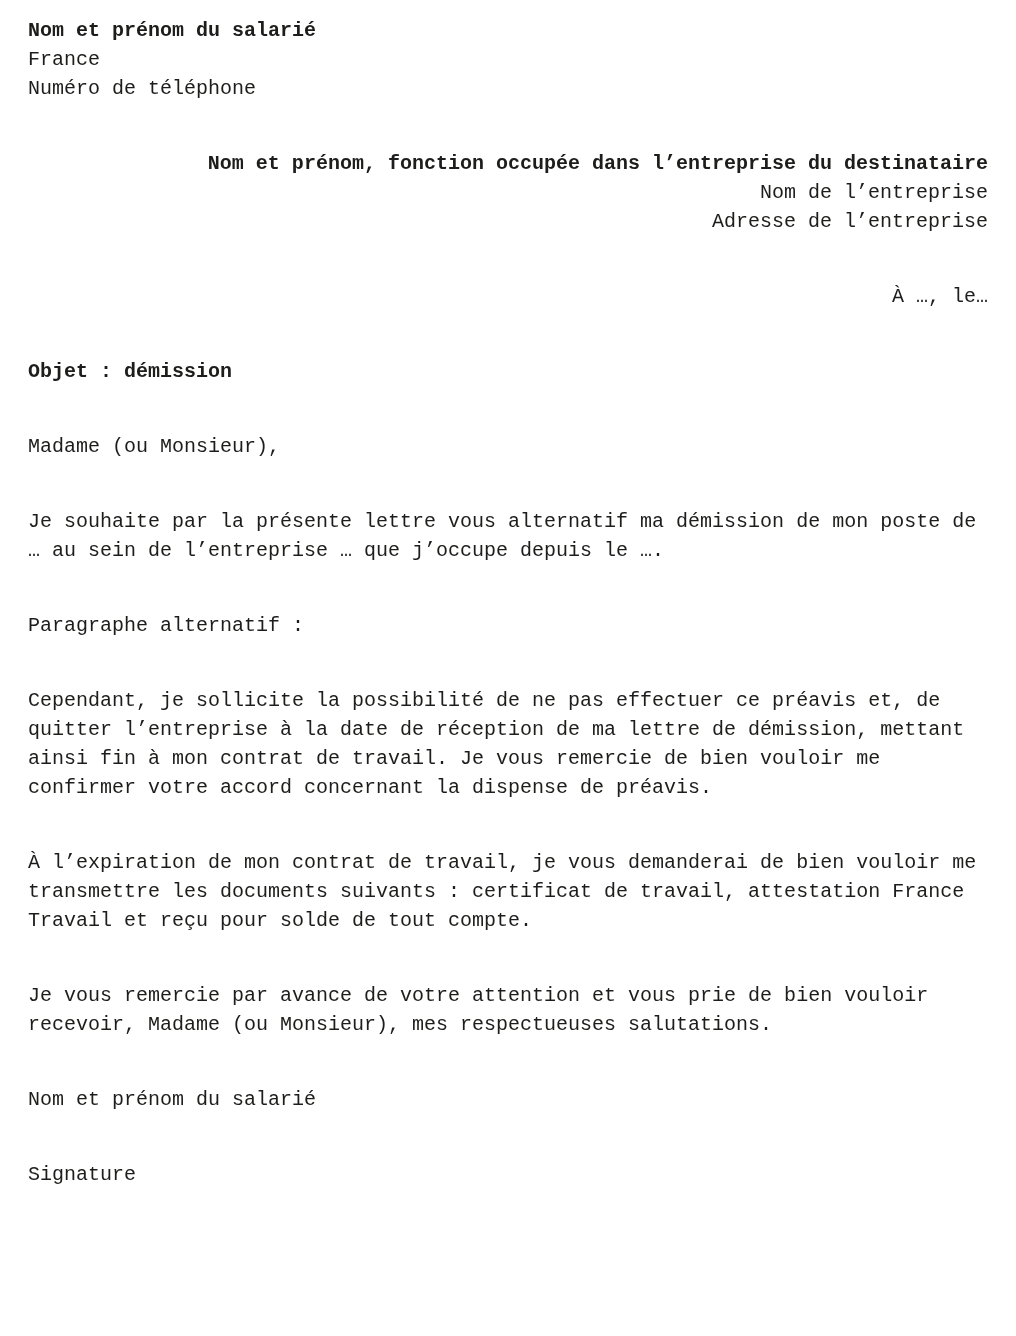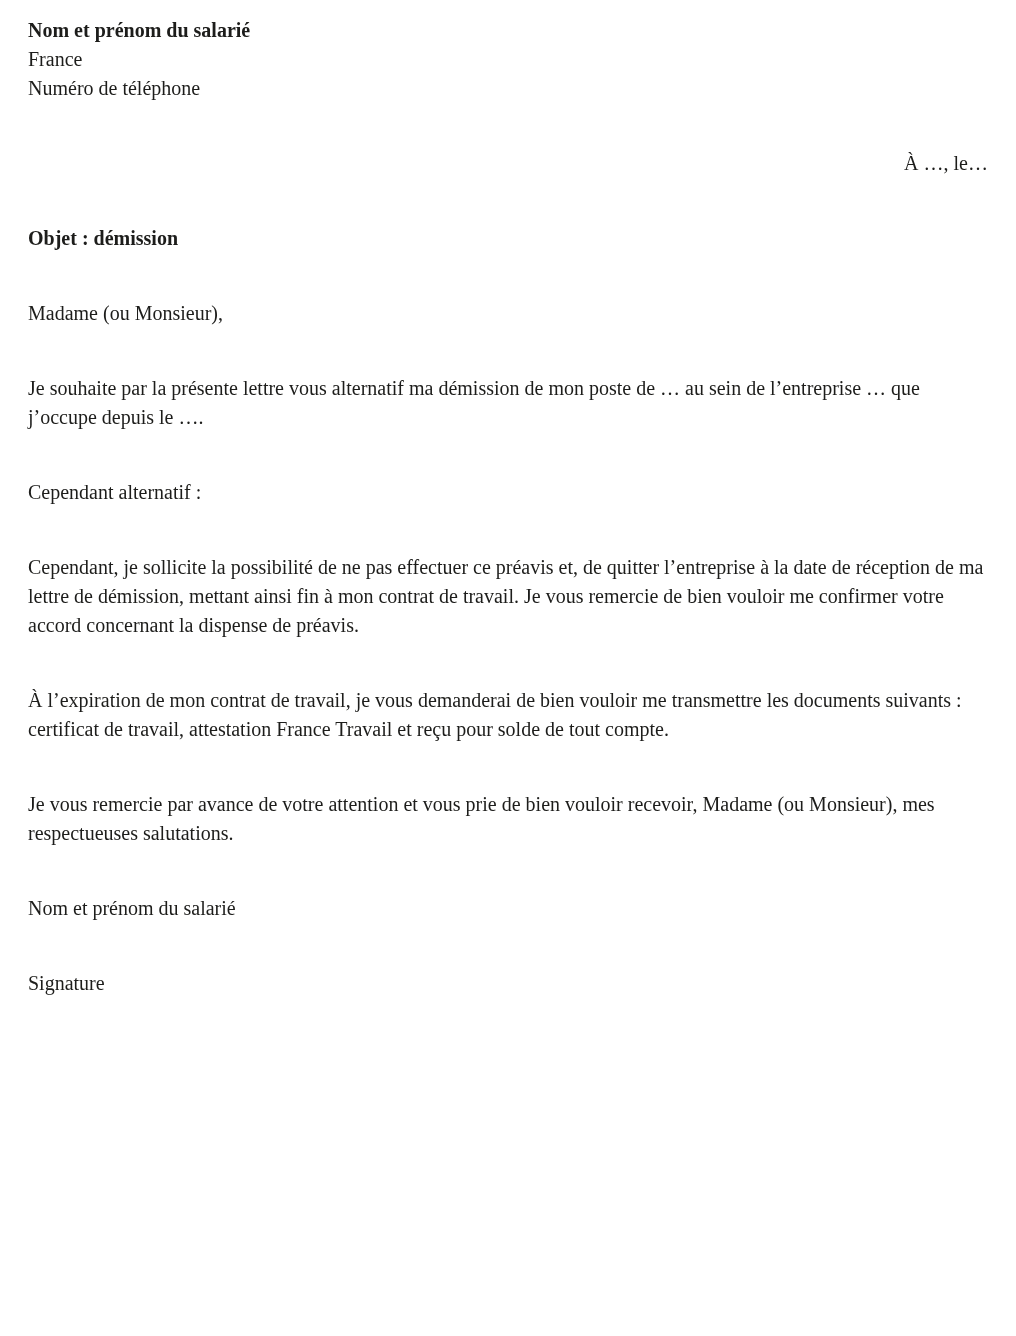--- a/index.html
+++ b/index.html
@@ -7,21 +7,21 @@
     padding: 0;
     background: #ffffff;
   }
   .page {
     width: 1016px;
     min-height: 1336px;
     box-sizing: border-box;
     padding: 16px 28px 14px 28px;
     background: #ffffff;
     color: #1d1d1b;
-    font-family: Liberation Serif, serif;
+    font-family: Liberation Mono, monospace;
     font-size: 20px;
     line-height: 29px;
   }
   .block { margin: 46px 0 0 0; }
   .first-block { margin-top: 0; }
   .line { margin: 0; padding: 0; }
   .bold { font-weight: bold; }
   .right { text-align: right; }
   p { margin: 0; padding: 0; }
 </style>
@@ -29,31 +29,36 @@
 <body>
 
 <div class="page">
 
   <div class="block first-block">
     <div class="line bold">Nom et prénom du salarié</div>
     <div class="line">France</div>
     <div class="line">Numéro de téléphone</div>
   </div>
 
+  <div class="block right">
+    <div class="line bold">Nom et prénom, fonction occupée dans l’entreprise du destinataire</div>
+    <div class="line">Nom de l’entreprise</div>
+    <div class="line">Adresse de l’entreprise</div>
+  </div>
 
   <div class="block right">À …, le…</div>
 
   <div class="block bold">Objet : démission</div>
 
   <div class="block">Madame (ou Monsieur),</div>
 
   <p class="block">Je souhaite par la présente lettre vous alternatif ma démission de mon poste de … au sein de l’entreprise … que j’occupe depuis le ….</p>
 
 
-  <p class="block">Cependant alternatif :</p>
+  <p class="block">Paragraphe alternatif :</p>
 
   <p class="block">Cependant, je sollicite la possibilité de ne pas effectuer ce préavis et, de quitter l’entreprise à la date de réception de ma lettre de démission, mettant ainsi fin à mon contrat de travail. Je vous remercie de bien vouloir me confirmer votre accord concernant la dispense de préavis.</p>
 
   <p class="block">À l’expiration de mon contrat de travail, je vous demanderai de bien vouloir me transmettre les documents suivants : certificat de travail, attestation France Travail et reçu pour solde de tout compte.</p>
 
   <p class="block">Je vous remercie par avance de votre attention et vous prie de bien vouloir recevoir, Madame (ou Monsieur), mes respectueuses salutations.</p>
 
   <div class="block">Nom et prénom du salarié</div>
   <div class="block">Signature</div>
 

